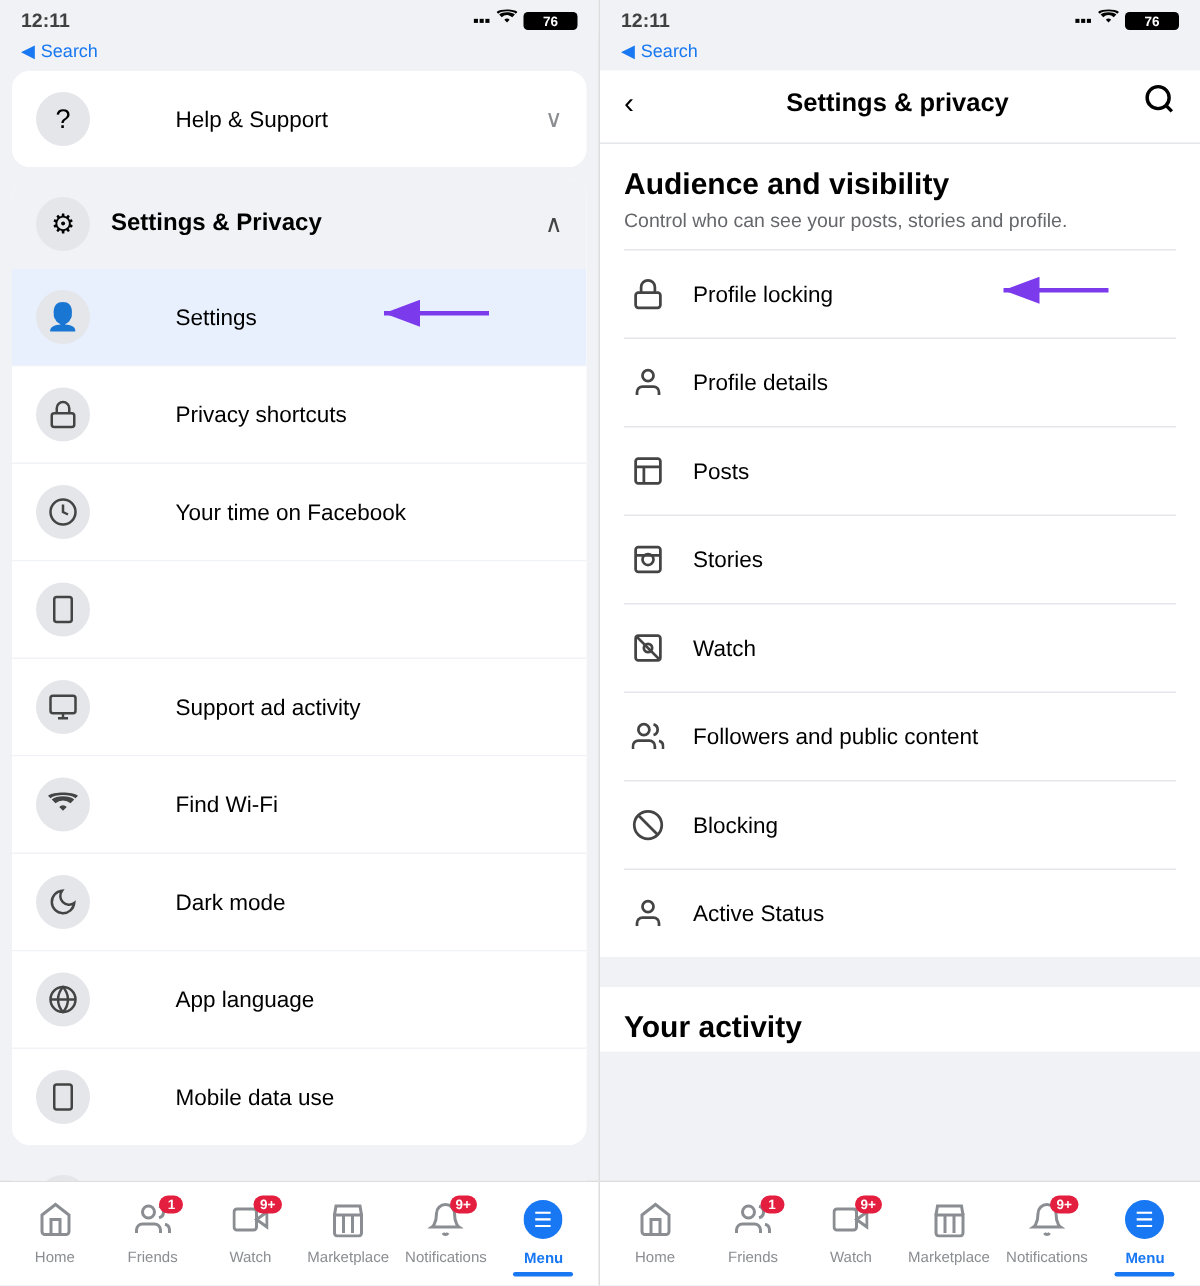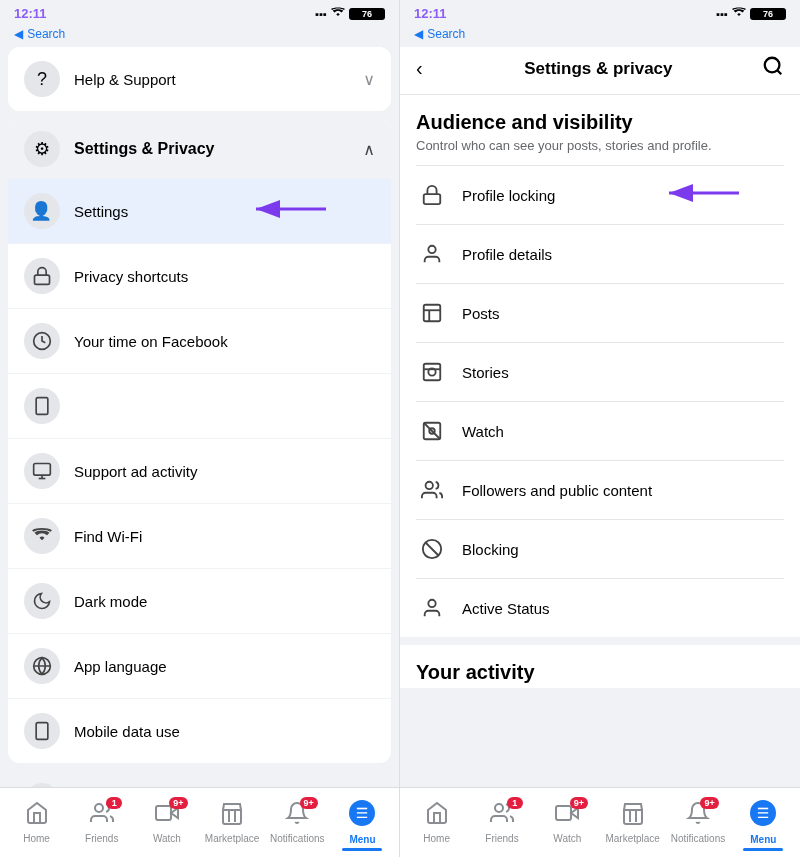--- a/index.html
+++ b/index.html
@@ -26,21 +26,21 @@
     .status-bar {
       display: flex;
       justify-content: space-between;
       align-items: center;
       padding: 6px 14px 4px;
       background: #f0f2f5;
     }
     .status-time {
       font-size: 13px;
       font-weight: 700;
-      color: #8b5cf6;
+      color: #404040;
     }
     .status-icons {
       display: flex;
       align-items: center;
       gap: 4px;
       font-size: 11px;
       color: #000;
     }
     .battery-box {
       background: #000;
@@ -98,20 +98,21 @@
       font-size: 18px;
       flex-shrink: 0;
     }
     .menu-icon.grey { background: #e4e6ea; }
 
     .menu-label {
       font-size: 15px;
       font-weight: 500;
       color: #000;
       flex: 1;
+      margin-left: 43px;
     }
 
     .menu-chevron {
       font-size: 16px;
       color: #8a8d91;
     }
 
     .section-header {
       display: flex;
       align-items: center;
@@ -249,21 +250,21 @@
 
     .right-scroll {
       flex: 1;
       overflow-y: auto;
       background: #f0f2f5;
     }
     .right-scroll::-webkit-scrollbar { display: none; }
 
     .right-section {
       background: #fff;
-      margin-bottom: 0;
+      margin-bottom: 12px;
       padding: 0 16px;
     }
 
     .right-section-title {
       font-size: 20px;
       font-weight: 800;
       color: #000;
       padding: 16px 0 4px;
     }
     .right-section-desc {

